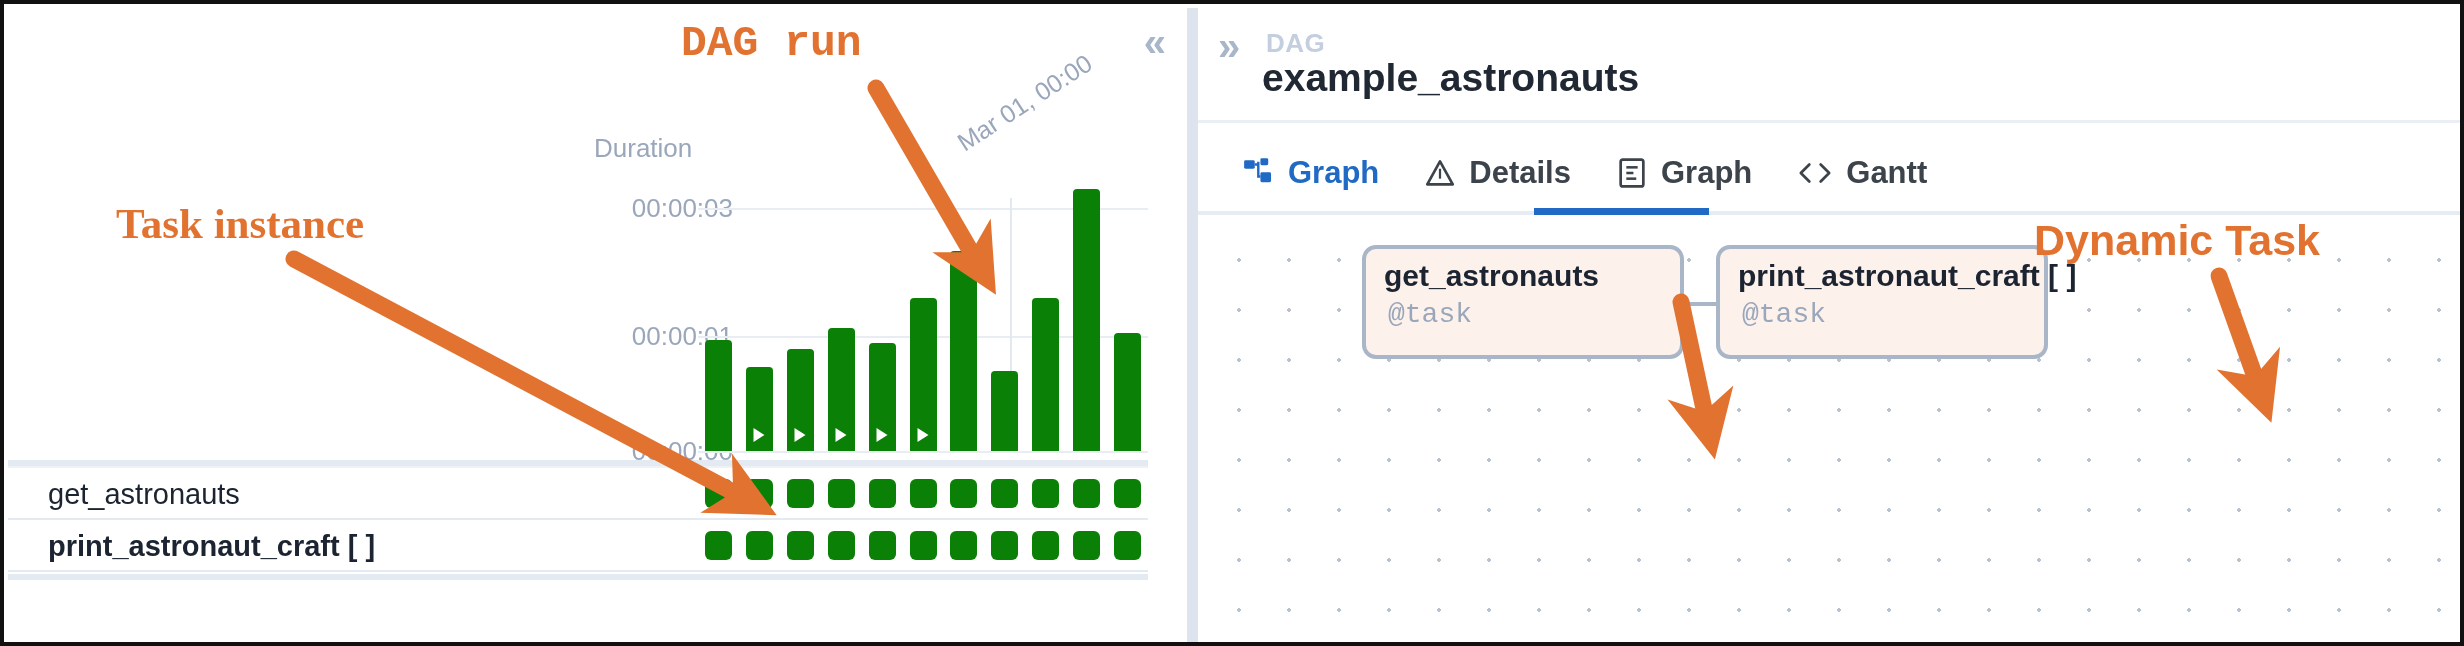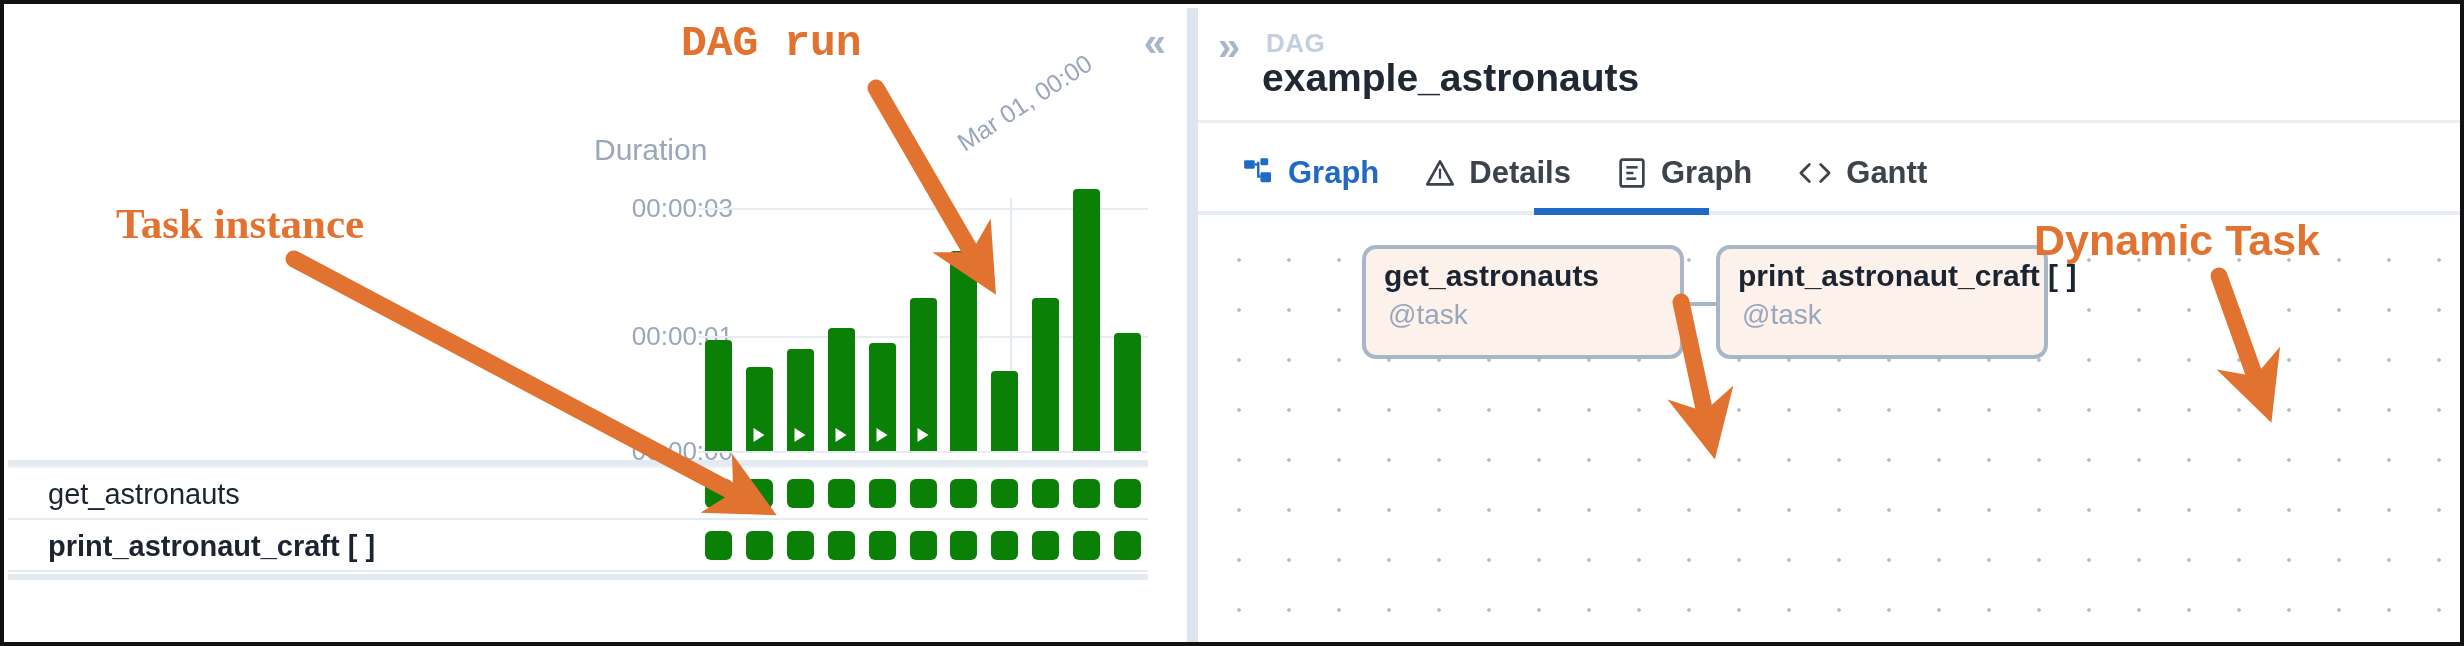--- a/index.html
+++ b/index.html
@@ -26,21 +26,21 @@
   }
   #collapse-left-btn {
     position: absolute; right: 26px; top: 14px;
     font-size: 40px; line-height: 1;
     color: #a8b6ca; font-weight: 700;
     letter-spacing: -5px;
     cursor: pointer;
   }
   #duration-label {
     position: absolute; left: 586px; top: 125px;
-    font-size: 30px; color: #9aa7bb;
+    font-size: 26px; color: #9aa7bb;
   }
   .ytick {
     position: absolute;
     font-size: 26px; color: #9aa7bb;
     text-align: right; width: 150px;
   }
   #ytick-3 { left: 575px; top: 185px; }
   #ytick-1 { left: 575px; top: 313px; }
   #ytick-0 { left: 575px; top: 428px; }
 
@@ -224,20 +224,21 @@
   #node-1 { left: 518px; top: 30px; width: 332px; height: 114px; }
   .node-title {
     position: absolute; left: 18px; top: 10px;
     font-size: 30px; font-weight: 700; color: #1b2430;
     white-space: nowrap;
   }
   .node-sub {
     position: absolute; left: 22px; top: 50px;
     font-size: 28px; color: #9aa7bb;
     white-space: nowrap;
+    font-family: Liberation Mono, monospace;
   }
   #node-edge {
     position: absolute;
     left: 486px; top: 87px;
     width: 32px; height: 4px;
     background: #a8b6c8;
   }
 
   
   .anno-label {

